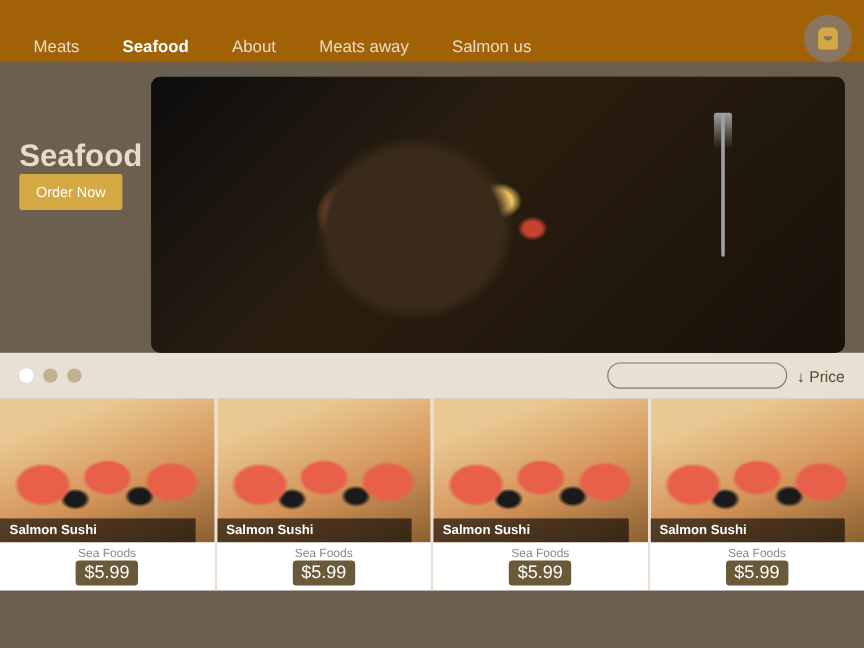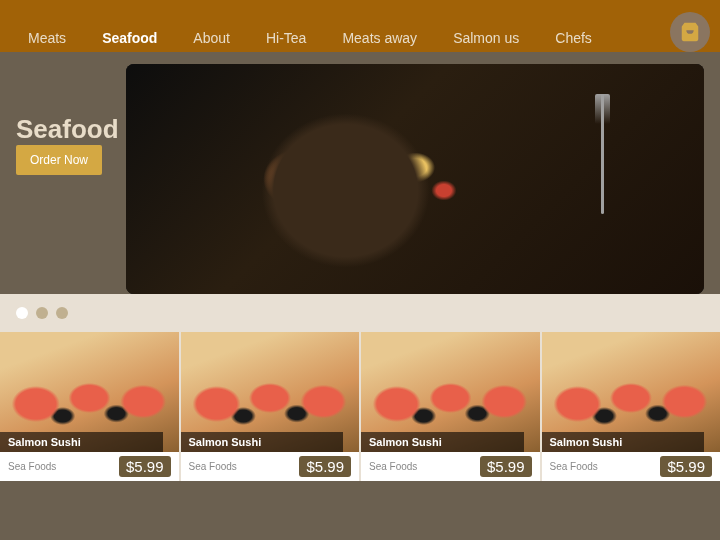--- a/index.html
+++ b/index.html
@@ -224,20 +224,21 @@
       color: #fff;
       font-size: 11px;
       font-weight: bold;
     }
     .product-footer {
       display: flex;
       justify-content: space-between;
       align-items: center;
       padding: 4px 8px;
       background: #fff;
+      flex-direction: column;
     }
     .product-category {
       font-size: 10px;
       color: #888;
     }
     .product-price {
       background: #6b5a3a;
       color: #fff;
       font-size: 15px;
       padding: 2px 7px;
@@ -246,24 +247,22 @@
   </style>
 </head>
 <body>
 
 <nav>
   <div class="nav-items">
 
   <div class="nav-item">Meats</div>
       <div class="nav-item active">Seafood</div>
       <div class="nav-item">About</div>
-      <div class="nav-item">Hi-Tea</div>
       <div class="nav-item">Meats away</div>
       <div class="nav-item">Salmon us</div>
-      <div class="nav-item">Chefs</div>
     </div>
   <div class="cart-icon-wrapper">
     <svg viewBox="0 0 24 24">
       <path d="M6 2L3 6v14a2 2 0 002 2h14a2 2 0 002-2V6l-3-4zM3 6h18M16 10a4 4 0 01-8 0"></path>
     </svg>
   </div>
 </nav>
 
 <div class="hero-section">
   <div class="hero-left">
@@ -279,20 +278,24 @@
   </div>
 </div>
 
 <div class="carousel-bar">
   <div class="dots">
 
   <div class="dot active"></div>
       <div class="dot"></div>
       <div class="dot"></div>
     </div>
+  <div class="filter-right">
+    <input class="filter-input" type="text" placeholder="" style="">
+    <span class="price-label">↓ Price</span>
+  </div>
 </div>
 
 <div class="product-grid">
 
 <div class="product-card">
     <div class="product-img">
       <div class="sushi-bg"></div>
       <div class="product-info">
         <span class="product-name">Salmon Sushi</span>
       </div>

